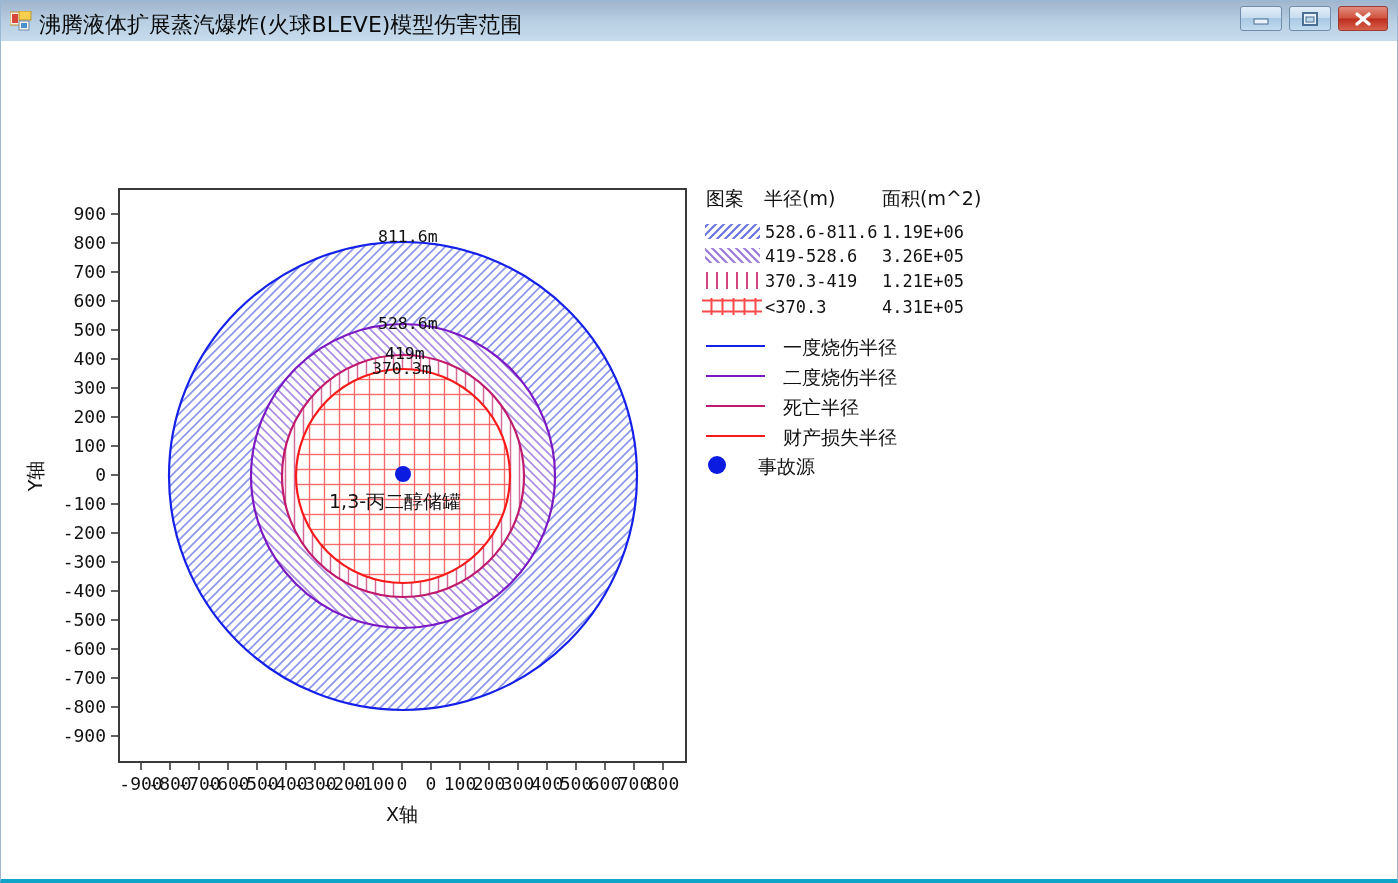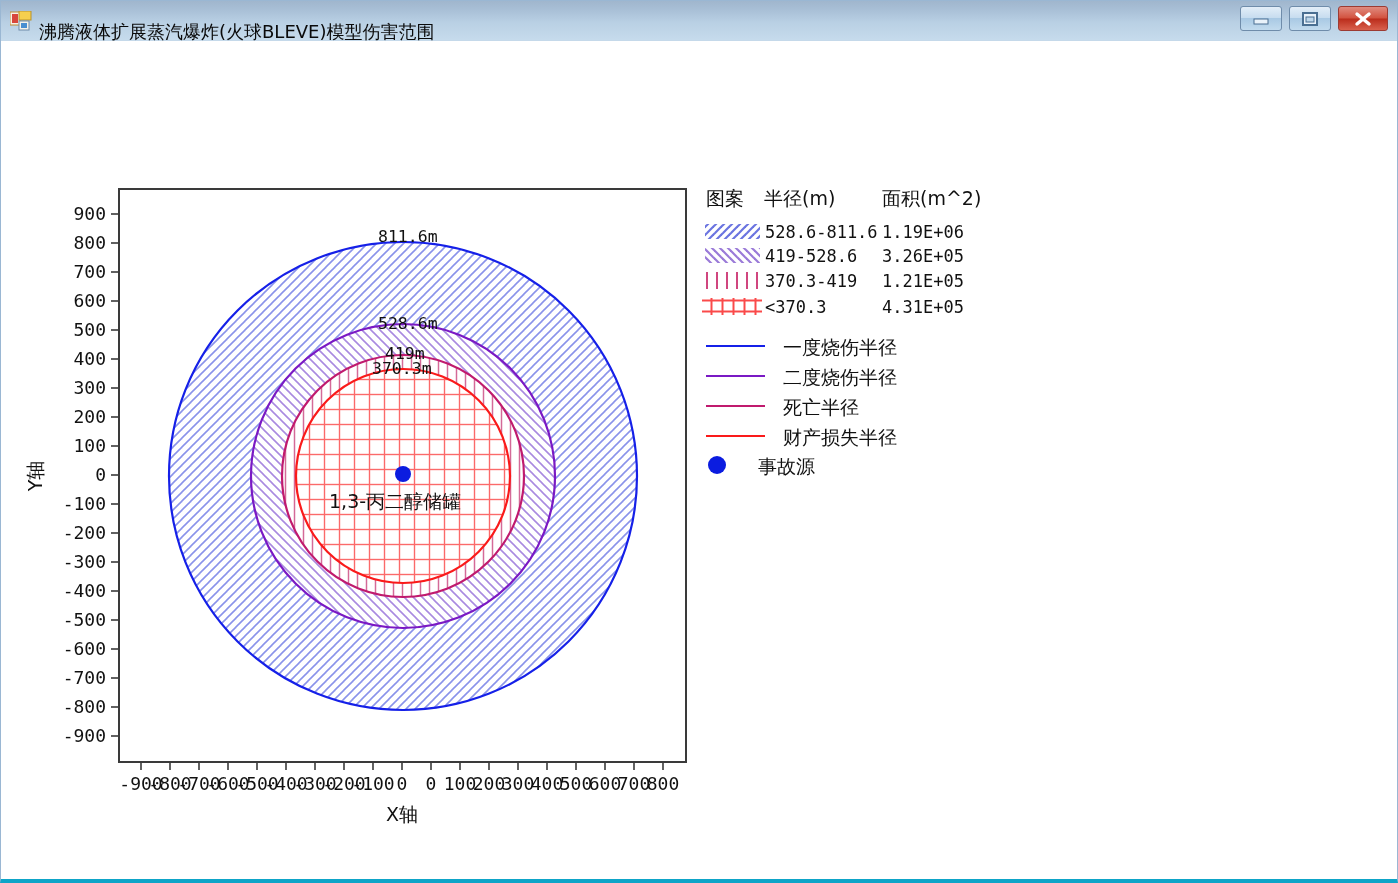--- a/index.html
+++ b/index.html
@@ -32,26 +32,25 @@
     box-sizing: border-box;
   }
   #title-icon {
     position: absolute;
     left: 9px; top: 10px;
     width: 22px; height: 20px;
   }
   #title-text {
     position: absolute;
     left: 38px; top: 9px;
-    font-size: 18px;
+    font-size: 22px;
     color: #0a0a0a;
     letter-spacing: 0px;
     white-space: nowrap;
     font-family: "DejaVu Sans", sans-serif;
-    margin-top: 10px;
   }
   .win-btn {
     position: absolute;
     top: 5px;
     width: 42px; height: 25px;
     border: 1px solid #6f8caa;
     border-radius: 3px;
     box-sizing: border-box;
     background: linear-gradient(to bottom, #e3eef8 0%, #c6dcef 48%, #a9c9e4 50%, #c2dbee 100%);
   }

